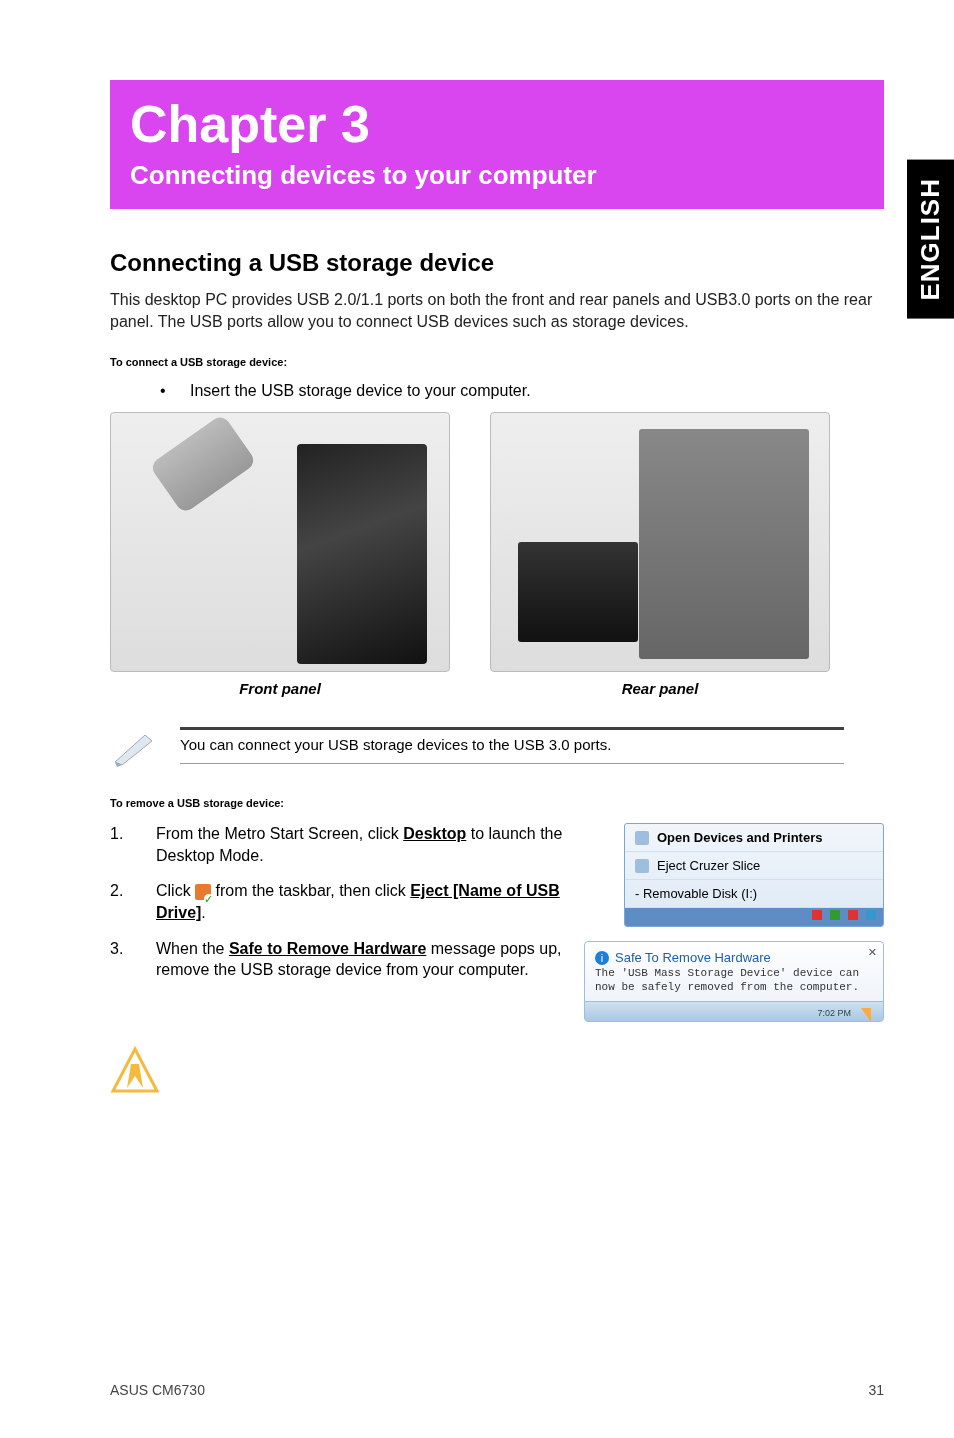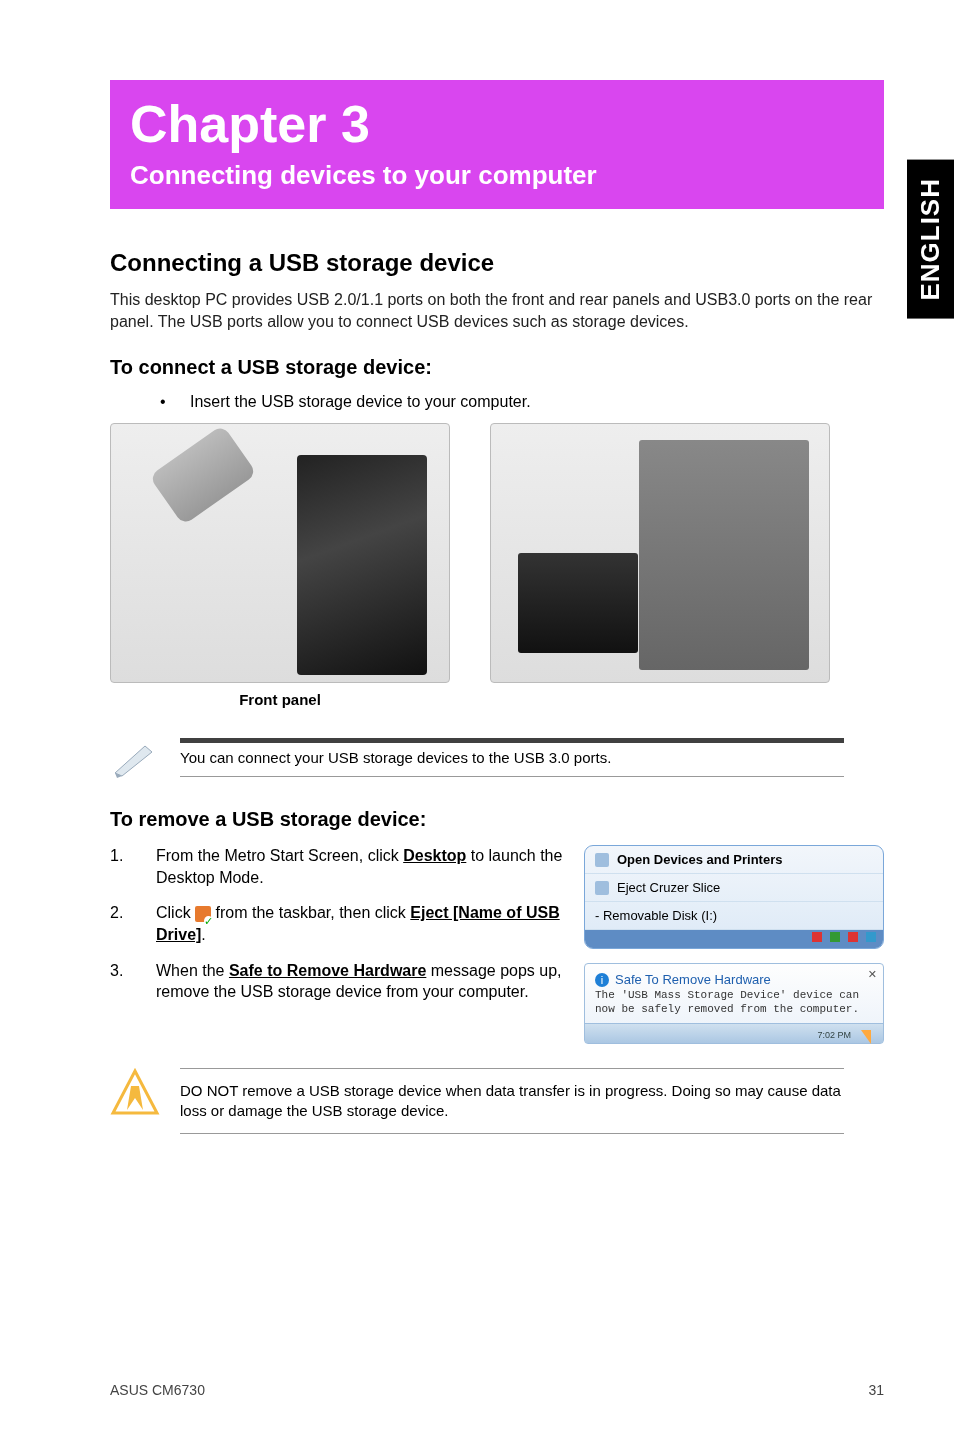--- a/index.html
+++ b/index.html
@@ -49,21 +49,21 @@
     font-weight: bold;
     margin-bottom: 12px;
   }
   .body-text {
     font-size: 16px;
     line-height: 1.35;
     margin-bottom: 20px;
     color: #222;
   }
   .sub-head {
-    font-size: 20px;
+    font-size: 11px;
     font-weight: bold;
     margin-bottom: 14px;
     margin-top: 24px;
   }
   .bullet-row {
     margin-left: 50px;
     font-size: 16px;
     margin-bottom: 12px;
   }
   .bullet-row .dot { display:inline-block; width:30px; }
@@ -113,20 +113,21 @@
     width:120px; height:100px;
     background: linear-gradient(#333,#111);
     border-radius:3px;
   }
   .panel-labels {
     display:flex;
     gap:40px;
     font-size:15px;
     font-weight:bold;
     margin-bottom: 30px;
+    font-style: italic;
   }
   .panel-labels div { width:340px; text-align:center; }
   .note-row {
     display:flex;
     align-items:flex-start;
     gap:20px;
     margin-bottom: 30px;
   }
   .pencil-icon {
     width:50px; height:40px;
@@ -134,21 +135,21 @@
     flex-shrink:0;
   }
   .pencil-icon svg { width:100%; height:100%; }
   .note-text {
     font-size:15px;
     border-bottom:1px solid #999;
     padding: 6px 0 10px 0;
     flex:1;
     margin-right: 40px;
   }
-  .note-text.top { border-top:5px solid #404040; }
+  .note-text.top { border-top:3px solid #404040; }
   .remove-wrap { display:flex; gap:20px; }
   .remove-steps { flex:1; }
   .remove-steps ol { list-style:none; }
   .remove-steps li {
     font-size:16px;
     line-height:1.35;
     margin-bottom:14px;
     padding-left:46px;
     position:relative;
   }
@@ -177,22 +178,23 @@
   .screenshots {
     flex:0 0 300px;
     display:flex;
     flex-direction:column;
     gap:14px;
   }
   .win-menu {
     border:1px solid #7aa7d9;
     background:linear-gradient(#f2f6fb,#dce9f6);
     font-size:13px;
-    border-radius:9px;
+    border-radius:3px;
     overflow:hidden;
+    margin-left:40px;
   }
   .win-menu .row {
     display:flex;
     align-items:center;
     gap:8px;
     padding:6px 10px;
     border-bottom:1px solid #cfe0ef;
   }
   .win-menu .row:last-child { border-bottom:none; background:#eef3f9; color:#666; padding-left:34px;}
   .win-menu .trow { background:#5e8cc4; height:18px; display:flex; justify-content:flex-end; gap:6px; padding:2px 6px;}
@@ -279,20 +281,21 @@
   <div class="bullet-row">
     <span class="dot">•</span><span>Insert the USB storage device to your computer.</span>
   </div>
 
   <div class="panels">
     <div class="panel-img front"></div>
     <div class="panel-img rear"></div>
   </div>
   <div class="panel-labels">
     <div>Front panel</div>
+    <div>Rear panel</div>
   </div>
 
   <div class="note-row">
     <div class="pencil-icon">
       <svg viewBox="0 0 50 40">
           <path d="M5 35 L35 8 L42 14 L12 38 Z" fill="#dfe8ef" stroke="#99aabb" stroke-width="1"></path>
           <path d="M5 35 L12 38 L7 40 Z" fill="#99aabb"></path>
         </svg>
     </div>
     <div class="note-text top">You can connect your USB storage devices to the USB 3.0 ports.</div>
@@ -353,21 +356,20 @@
     </div>
   </div>
 
   <div class="warning-row">
     <div class="warning-icon">
       <svg viewBox="0 0 50 50">
         <path d="M25 3 L47 45 L3 45 Z" fill="none" stroke="#f5b93e" stroke-width="3"></path>
         <path d="M21 18 L29 18 L33 42 L25 30 L17 42 Z" fill="#f5b93e"></path>
       </svg>
     </div>
-    <div class="warning-text">DO NOT remove a USB storage device when data transfer is in progress. Doing so may cause data loss or damage the USB storage device.</div>
   </div>
 
   <div class="footer">
     <span>ASUS CM6730</span>
     <span>31</span>
   </div>
 
 </div>
 
 </body></html>

